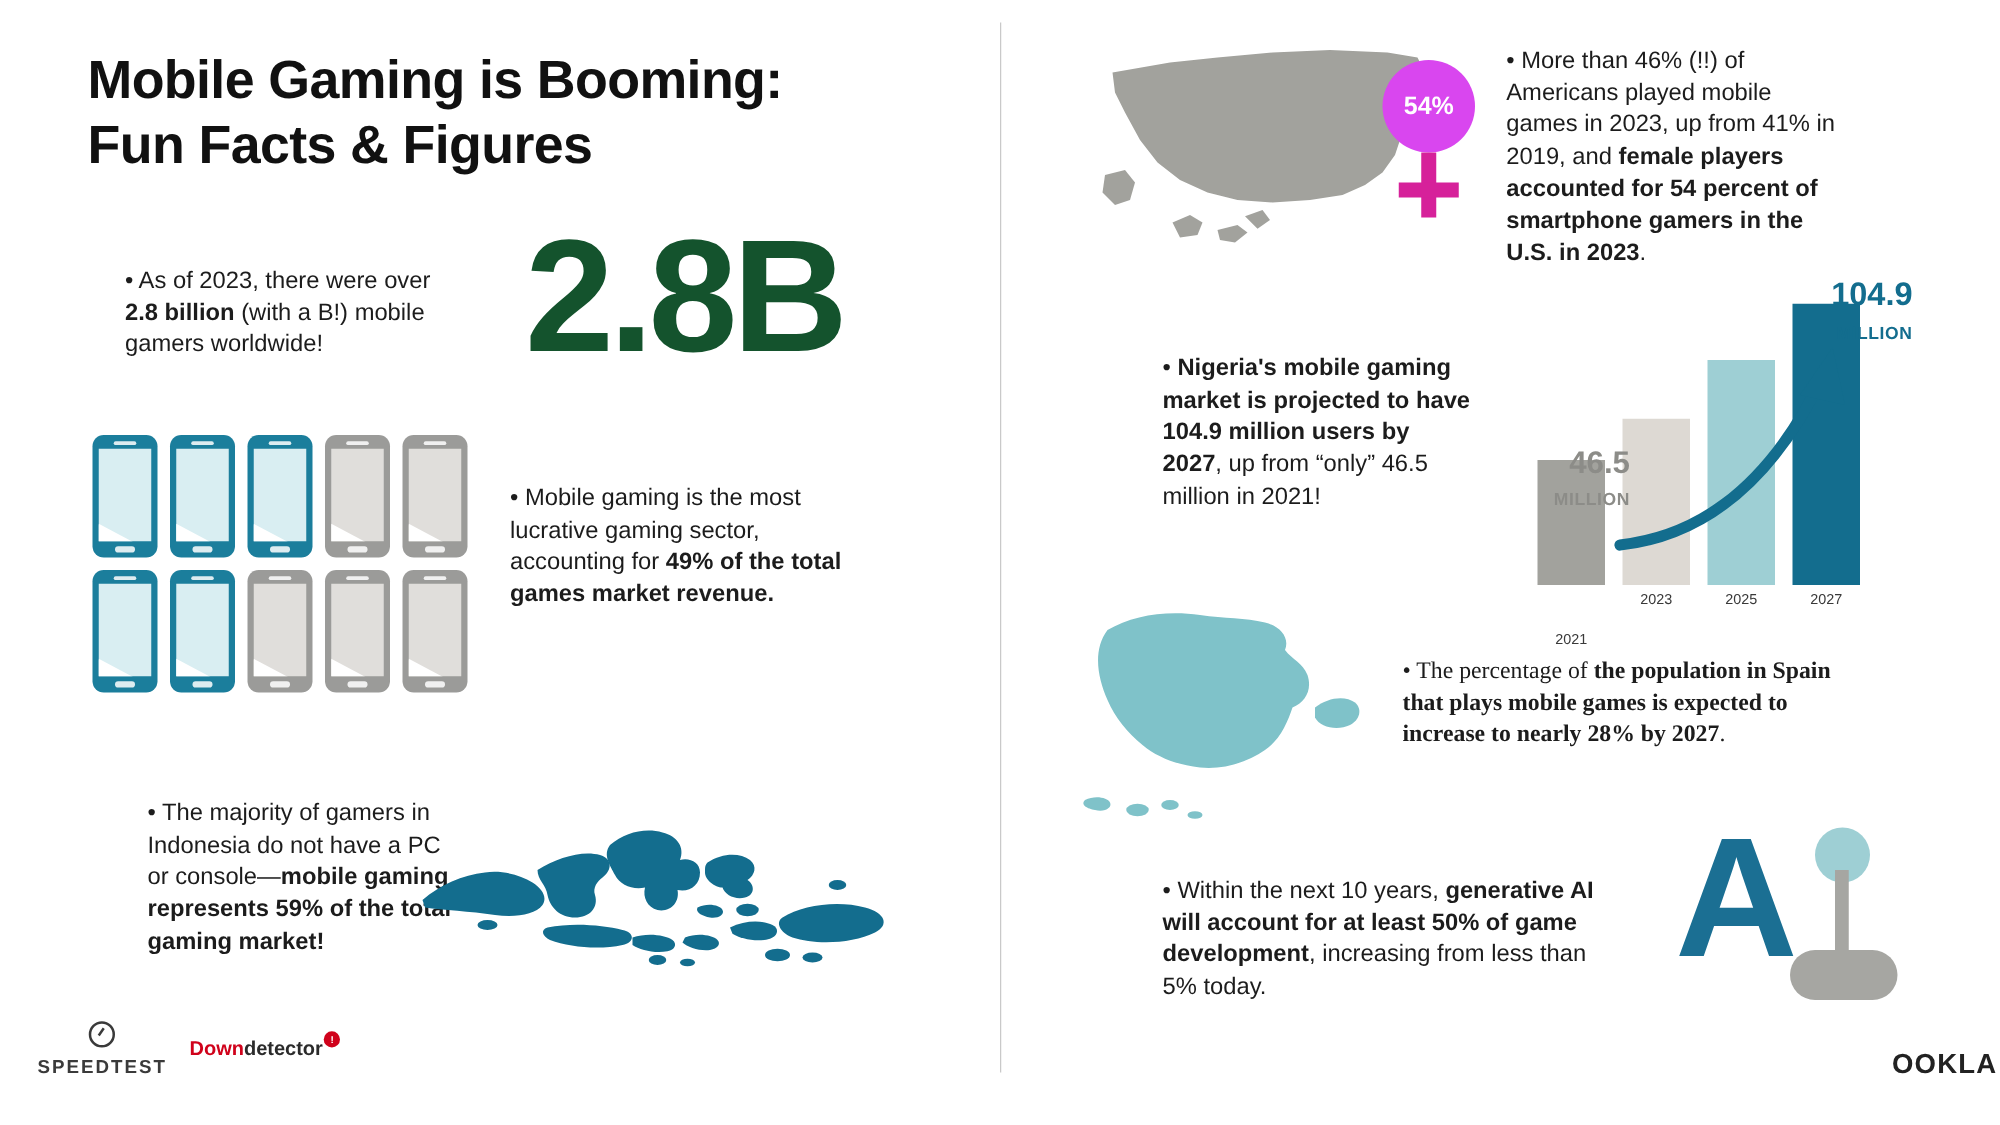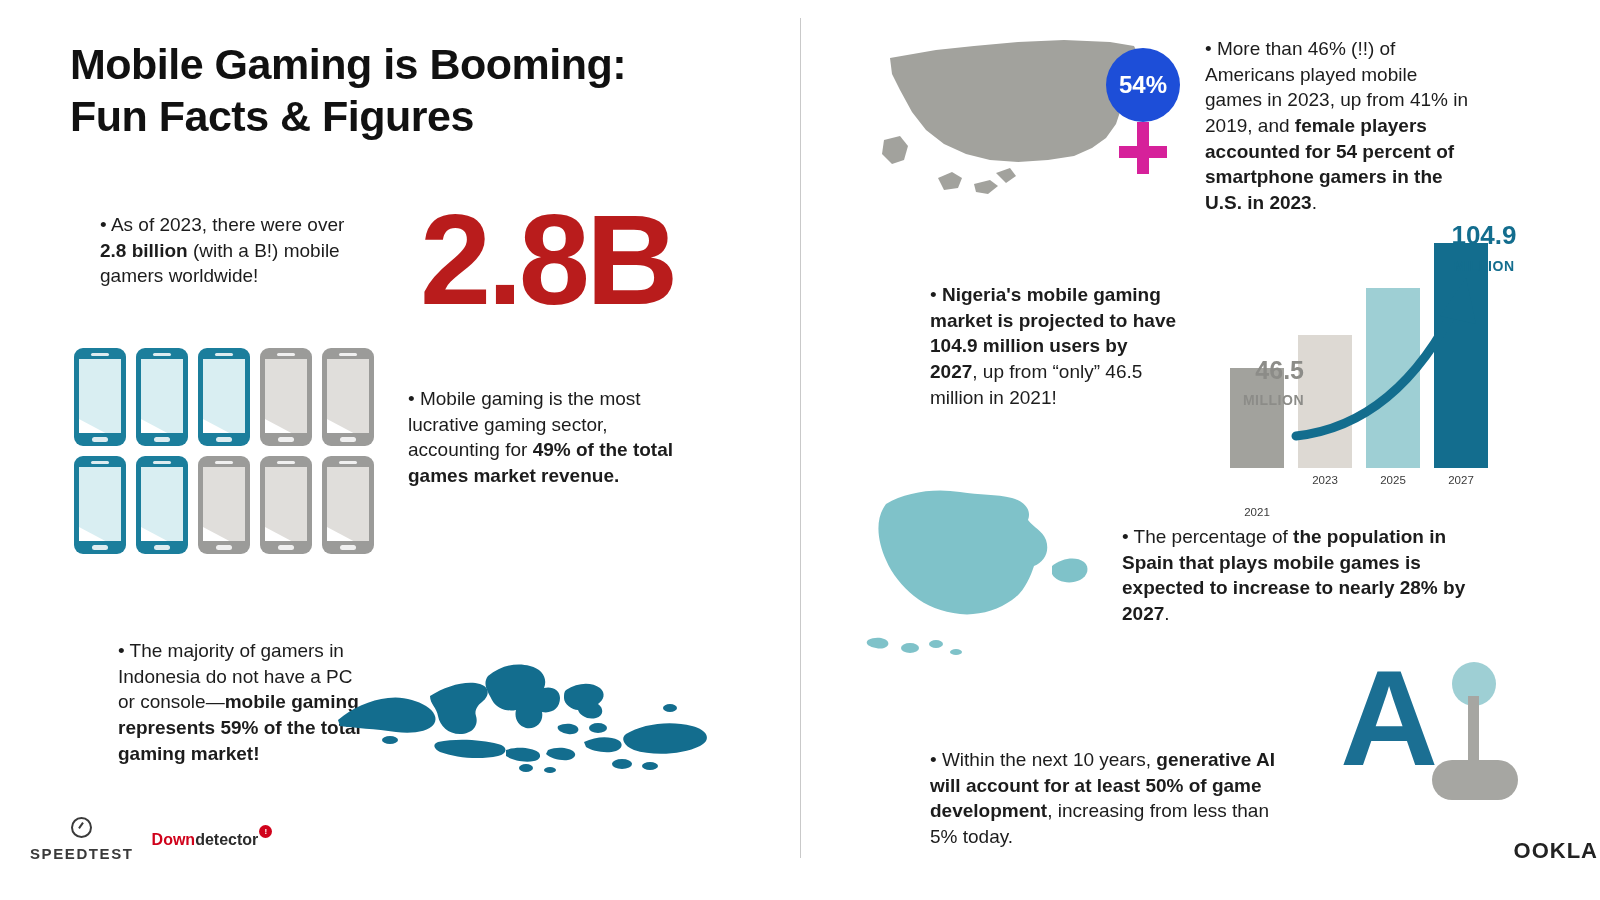--- a/index.html
+++ b/index.html
@@ -38,25 +38,25 @@
     width: 680px;
     font-size: 43px;
     line-height: 1.22;
     font-weight: bold;
     letter-spacing: -0.5px;
     color: #111111;
   }
   .bignum {
     position: absolute;
     left: 420px;
-    top: 196px;
+    top: 174px;
     font-size: 128px;
     font-weight: bold;
     letter-spacing: -4px;
-    color: #b91c1c;
+    color: #14532d;
     line-height: 1;
   }
   .fact {
     font-size: 19px;
     line-height: 1.35;
     color: #1c1c1c;
   }
   .fact b { font-weight: bold; }
   .fact-1 {
     position: absolute;
@@ -226,23 +226,23 @@
   .venus {
     position: absolute;
     left: 1106px;
     top: 48px;
     width: 74px;
     height: 130px;
   }
   .venus .circle {
     width: 74px; height: 74px;
     border-radius: 50%;
-    background: #1d4ed8;
+    background: #d946ef;
     color: #ffffff;
-    font-size: 24px;
+    font-size: 20px;
     font-weight: bold;
     display: flex;
     align-items: center;
     justify-content: center;
   }
   .venus .stem {
     position: absolute;
     left: 31px; top: 74px;
     width: 12px; height: 52px;
     background: #d6219a;
@@ -263,27 +263,27 @@
     position: absolute;
     left: 930px;
     top: 282px;
     width: 250px;
   }
   .fact-6 {
     position: absolute;
     left: 1122px;
     top: 524px;
     width: 360px;
+    font-family: Liberation Serif, serif;
   }
   .fact-7 {
     position: absolute;
     left: 930px;
     top: 700px;
     width: 370px;
-    margin-top: 47px;
   }
   
   .chart {
     position: absolute;
     left: 1230px;
     top: 240px;
     width: 300px;
     height: 260px;
   }
   .chart .plot {
@@ -322,21 +322,21 @@
   }
   .lbl-start .sub { font-size: 14px; letter-spacing: .5px; }
   .lbl-end {
     position: absolute;
     left: 208px;
     top: -18px;
     font-size: 26px;
     line-height: 1.02;
     font-weight: bold;
     color: #136d8e;
-    text-align: center;
+    text-align: right;
     width: 92px;
   }
   .lbl-end .sub { font-size: 14px; letter-spacing: .5px; }
   .arrow {
     position: absolute;
     left: 60px;
     top: 10px;
     width: 220px;
     height: 200px;
   }

